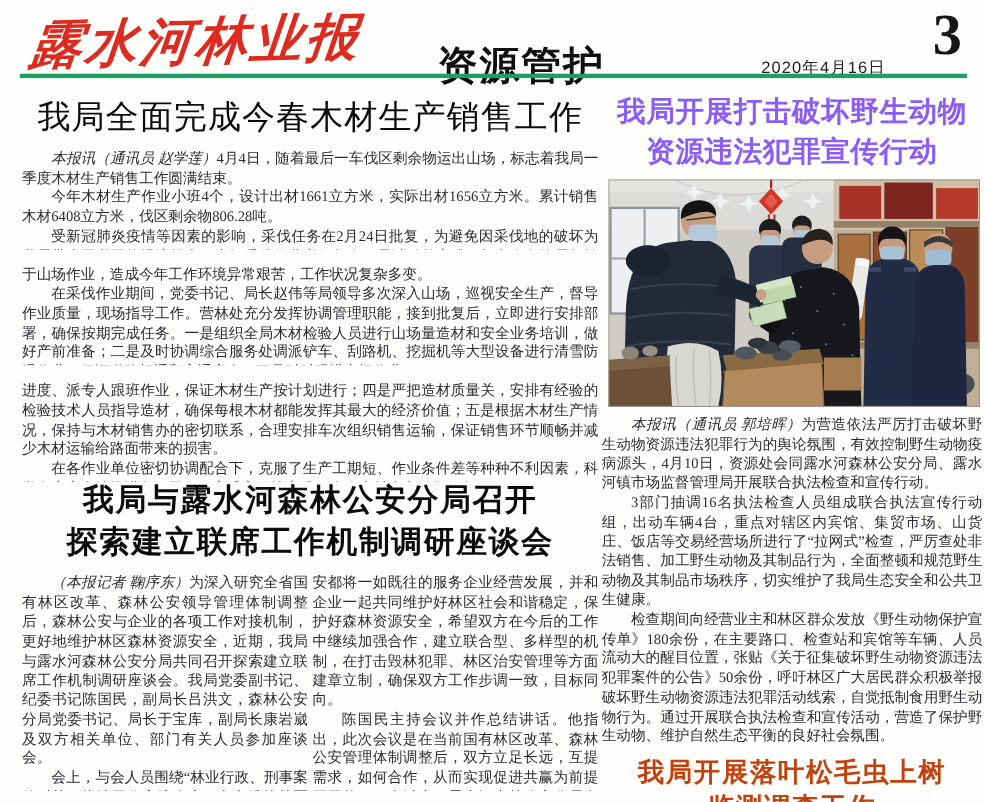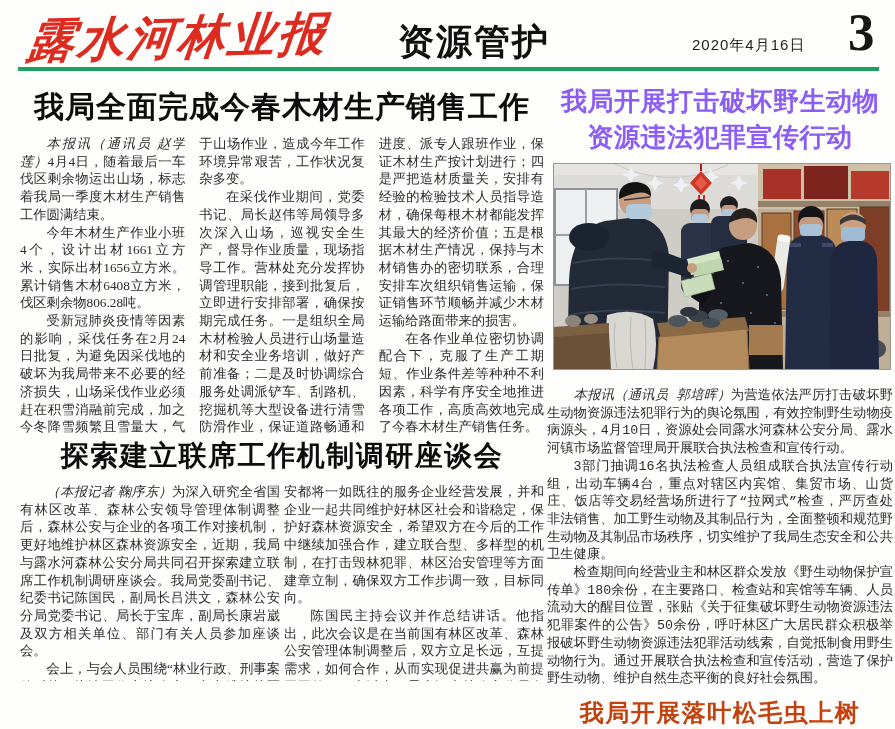--- a/index.html
+++ b/index.html
@@ -8,66 +8,66 @@
     font-family:"Liberation Serif","DejaVu Serif",serif;color:#26272b;overflow:hidden;
   }
   
   .logo{
     position:absolute;left:28px;top:6px;width:330px;height:60px;
     font-size:47px;font-weight:bold;font-style:italic;color:#dd2b20;
     letter-spacing:3px;transform:skewX(-7deg) rotate(-1.5deg);
     font-family:"DejaVu Serif","Liberation Serif",serif;white-space:nowrap;
   }
   .section-title{
-    position:absolute;left:398px;top:18px;width:160px;
+    position:absolute;left:398px;top:36px;width:160px;
     font-size:36px;font-weight:900;color:#101010;letter-spacing:2px;
     font-family:"DejaVu Sans","Liberation Sans",sans-serif;white-space:nowrap;
   }
   .issue-date{
-    position:absolute;left:692px;top:36px;font-size:15px;color:#1f1f1f;
+    position:absolute;left:692px;top:52px;font-size:15px;color:#1f1f1f;
     font-family:"Liberation Sans","DejaVu Sans",sans-serif;letter-spacing:1px;
   }
   .page-number{
     position:absolute;left:848px;top:2px;font-size:53px;font-weight:bold;color:#161616;
     font-family:"Liberation Serif",serif;
   }
   .green-rule{position:absolute;left:18px;top:67px;width:861px;height:4px;background:#1d9e63;}
 
   
   .body-text{font-size:13.3px;line-height:17.7px;text-align:justify;color:#2b2c31;}
   .body-text p{margin:0;}
   .ind{text-indent:2em;}
   .lead{font-style:oblique 6deg;font-style:italic;}
 
   
   .left-article{position:absolute;left:20px;top:86px;width:524px;}
   .la-title{
-    font-size:30px;font-weight:bold;text-align:center;color:#0c0c0c;
+    font-size:30px;font-weight:normal;text-align:center;color:#0c0c0c;
     letter-spacing:1px;line-height:42px;white-space:nowrap;
   }
-  .la-cols{display:flex;gap:14px;margin-top:7px;height:303px;overflow:hidden;}
+  .la-cols{display:flex;gap:14px;margin-top:7px;height:303px;overflow:hidden;flex-direction:column;}
   .la-col{flex:1;overflow:hidden;}
 
   
   .mid-article{position:absolute;left:20px;top:437px;width:524px;}
   .ma-title{
     font-size:28px;font-weight:bold;text-align:center;color:#0c0c0c;
     letter-spacing:1.5px;line-height:38px;white-space:nowrap;
   }
   .ma-cols{display:flex;gap:4px;margin-top:8px;height:198px;overflow:hidden;}
   .ma-col{flex:1;overflow:hidden;}
 
   
   .right-article{position:absolute;left:547px;top:84px;width:346px;}
   .ra-title{
     font-size:26px;font-weight:bold;text-align:center;color:#8b5cf6;
     letter-spacing:0.5px;line-height:36px;white-space:nowrap;
   }
   .photo-frame{margin:7px 0 0 6px;width:338px;height:207px;overflow:hidden;background:#cfccc6;}
-  .ra-body{margin-top:17px;font-family:Liberation Mono, monospace;}
+  .ra-body{margin-top:7px;}
   .purple-title{
     margin-top:9px;font-size:24px;font-weight:bold;text-align:center;
     color:#c2410c;letter-spacing:1.5px;line-height:32px;white-space:nowrap;
   }
 </style>
 </head>
 <body>
 
 <div id="page">
 
@@ -90,20 +90,21 @@
         <p class="ind">在采伐作业期间，党委书记、局长赵伟等局领导多次深入山场，巡视安全生产，督导作业质量，现场指导工作。营林处充分发挥协调管理职能，接到批复后，立即进行安排部署，确保按期完成任务。一是组织全局木材检验人员进行山场量造材和安全业务培训，做好产前准备；二是及时协调综合服务处调派铲车、刮路机、挖掘机等大型设备进行清雪防滑作业，保证道路畅通和交通安全；三是时时跟进山场作业</p>
       </div>
       <div class="la-col">
         <p>进度、派专人跟班作业，保证木材生产按计划进行；四是严把造材质量关，安排有经验的检验技术人员指导造材，确保每根木材都能发挥其最大的经济价值；五是根据木材生产情况，保持与木材销售办的密切联系，合理安排车次组织销售运输，保证销售环节顺畅并减少木材运输给路面带来的损害。</p>
         <p class="ind">在各作业单位密切协调配合下，克服了生产工期短、作业条件差等种种不利因素，科学有序安全地推进各项工作，高质高效地完成了今春木材生产销售任务。</p>
       </div>
     </div>
   </div>
 
   <div class="mid-article">
+    <div class="ma-title">我局与露水河森林公安分局召开</div>
     <div class="ma-title">探索建立联席工作机制调研座谈会</div>
     <div class="ma-cols body-text">
       <div class="ma-col">
         <p class="ind"><span class="lead">（本报记者 鞠序东）</span><span>为深入研究全省国有林区改革、森林公安领导管理体制调整后，森林公安与企业的各项工作对接机制，更好地维护林区森林资源安全，近期，我局与露水河森林公安分局共同召开探索建立联席工作机制调研座谈会。我局党委副书记、纪委书记陈国民，副局长吕洪文，森林公安分局党委书记、局长于宝库，副局长康岩崴及双方相关单位、部门有关人员参加座谈会。</span></p>
         <p class="ind">会上，与会人员围绕“林业行政、刑事案件对接”“执法工作交流会商”“合力维护林区社会稳定”“森林火灾防控联席会议”等工作内容</p>
       </div>
       <div class="ma-col">
         <p>安都将一如既往的服务企业经营发展，并和企业一起共同维护好林区社会和谐稳定，保护好森林资源安全，希望双方在今后的工作中继续加强合作，建立联合型、多样型的机制，在打击毁林犯罪、林区治安管理等方面建章立制，确保双方工作步调一致，目标同向。</p>
         <p class="ind">陈国民主持会议并作总结讲话。他指出，此次会议是在当前国有林区改革、森林公安管理体制调整后，双方立足长远，互提需求，如何合作，从而实现促进共赢为前提召开的。一直以来，露水河森林公安分局在打击破坏森林和野生动植物资源违法犯罪活动、有效遏制和减少森林火灾的发生、维</p>
       </div>

